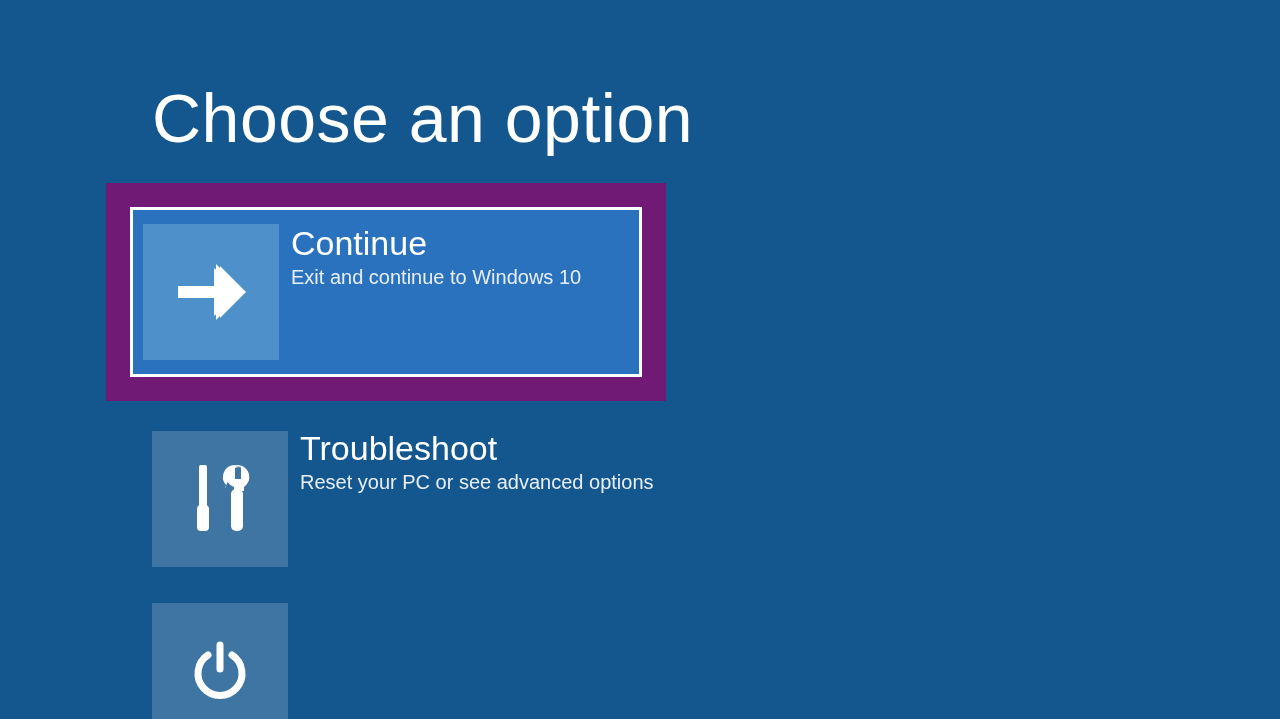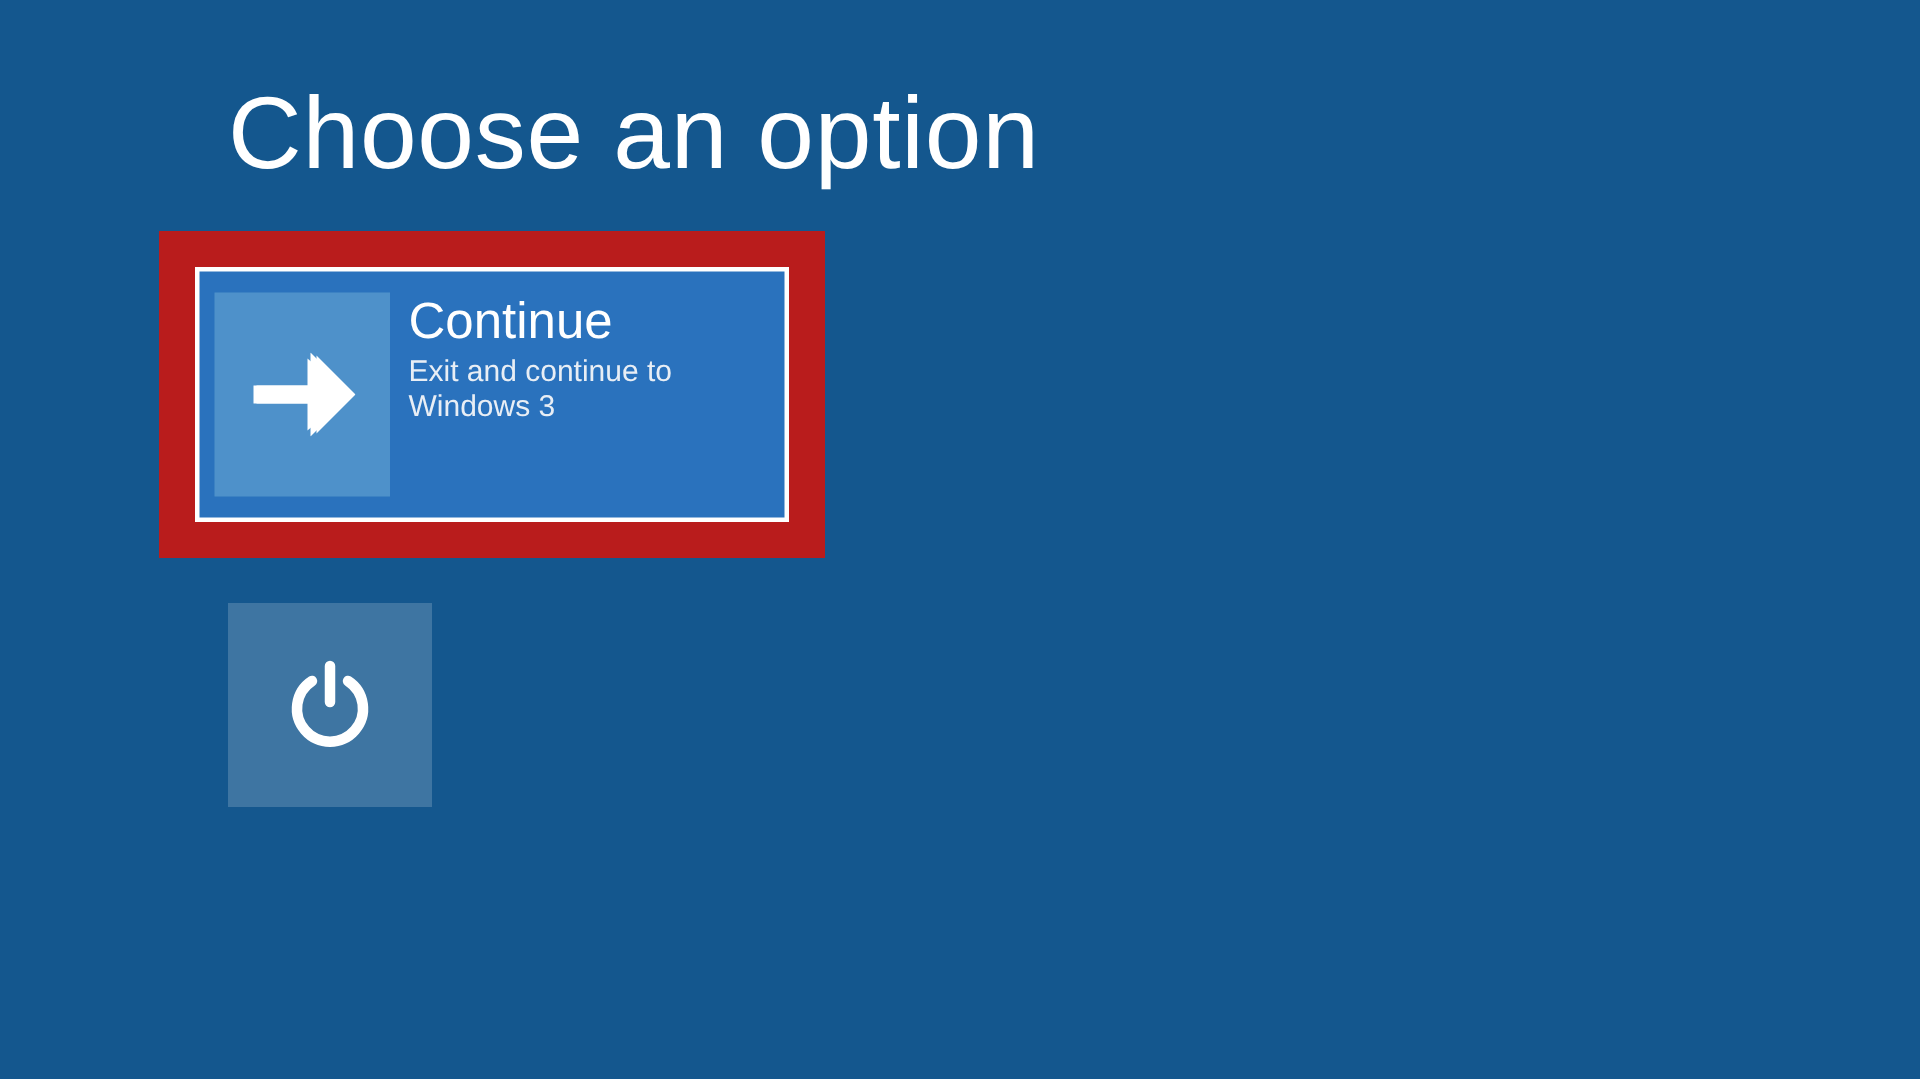--- a/index.html
+++ b/index.html
@@ -7,21 +7,21 @@
     width: 1280px;
     height: 719px;
     overflow: hidden;
     font-family: "Segoe UI Light", "Segoe UI", Arial, sans-serif;
     background: #14578e;
     color: #ffffff;
   }
   .screen {
     width: 100%;
     height: 100%;
-    padding-top: 50px;
+    padding-top: 79px;
     padding-left: 152px;
   }
   .title {
     font-size: 68px;
     font-weight: 300;
     letter-spacing: 0.5px;
     margin-bottom: 26px;
   }
   .options {
     display: flex;
@@ -52,23 +52,23 @@
     margin-bottom: 4px;
   }
   .opt-desc {
     font-size: 20px;
     font-weight: 300;
     color: #e8eef5;
   }
 
   
   .highlight-wrap {
-    background: #b91c1c;
+    background: #701a75;
     padding: 24px;
-    width: 444px;
+    width: 560px;
     margin-left: -46px;  
     margin-bottom: -6px;
   }
   .highlight-inner {
     background: #2a72bd;
     border: 3px solid #ffffff;
     padding: 14px 10px 14px 10px;
     display: flex;
     align-items: flex-start;
     gap: 12px;
@@ -101,25 +101,48 @@
             </g>
 
             <g fill="#ffffff">
               <rect x="2" y="22" width="40" height="12"></rect>
               <polygon points="38,4 66,28 38,52"></polygon>
             </g>
           </svg>
         </div>
         <div class="text-col">
           <div class="opt-title">Continue</div>
-          <div class="opt-desc">Exit and continue to Windows 3</div>
+          <div class="opt-desc">Exit and continue to Windows 10</div>
         </div>
       </div>
     </div>
 
+    <div class="option">
+      <div class="icon-box">
+        <svg width="70" height="80" viewBox="0 0 70 80">
+          <g fill="#ffffff">
+
+            <rect x="14" y="6" width="8" height="42" rx="2"></rect>
+            <rect x="12" y="46" width="12" height="26" rx="4"></rect>
+
+            <path d="M50 6 a12 12 0 0 0 -9 20 l0 2 l0 0 l0 0 l0 0 l0 0 l0 0 l-1 1 l0 0 l0 0 l0 0 l0 0 l0 0 l0 0 l0 0 l0 0 l0 0 l0 0 l0 0"></path>
+            <path d="M41 14 a12 12 0 1 1 18 14 l0 0 v4 h-10 v-4 a12 12 0 0 1 -8 -14 z M50 8 v12 h6 V8 a12 12 0 0 0 -6 0 z"></path>
+            <rect x="46" y="30" width="12" height="42" rx="5"></rect>
+            <path d="M44 18 a10 10 0 1 0 20 0 a10 10 0 1 0 -20 0 M50 8 h8 v12 h-8 z" fill="#ffffff"></path>
+
+          </g>
+
+          <rect x="49" y="4" width="10" height="14" fill="rgba(255,255,255,0)"></rect>
+        </svg>
+      </div>
+      <div class="text-col">
+        <div class="opt-title">Troubleshoot</div>
+        <div class="opt-desc">Reset your PC or see advanced options</div>
+      </div>
+    </div>
 
     <div class="option">
       <div class="icon-box">
         <svg width="64" height="64" viewBox="0 0 64 64">
           <g fill="none" stroke="#ffffff" stroke-width="7" stroke-linecap="round">
             <path d="M20 16 A22 22 0 1 0 44 16"></path>
             <line x1="32" y1="6" x2="32" y2="30"></line>
           </g>
         </svg>
       </div>

